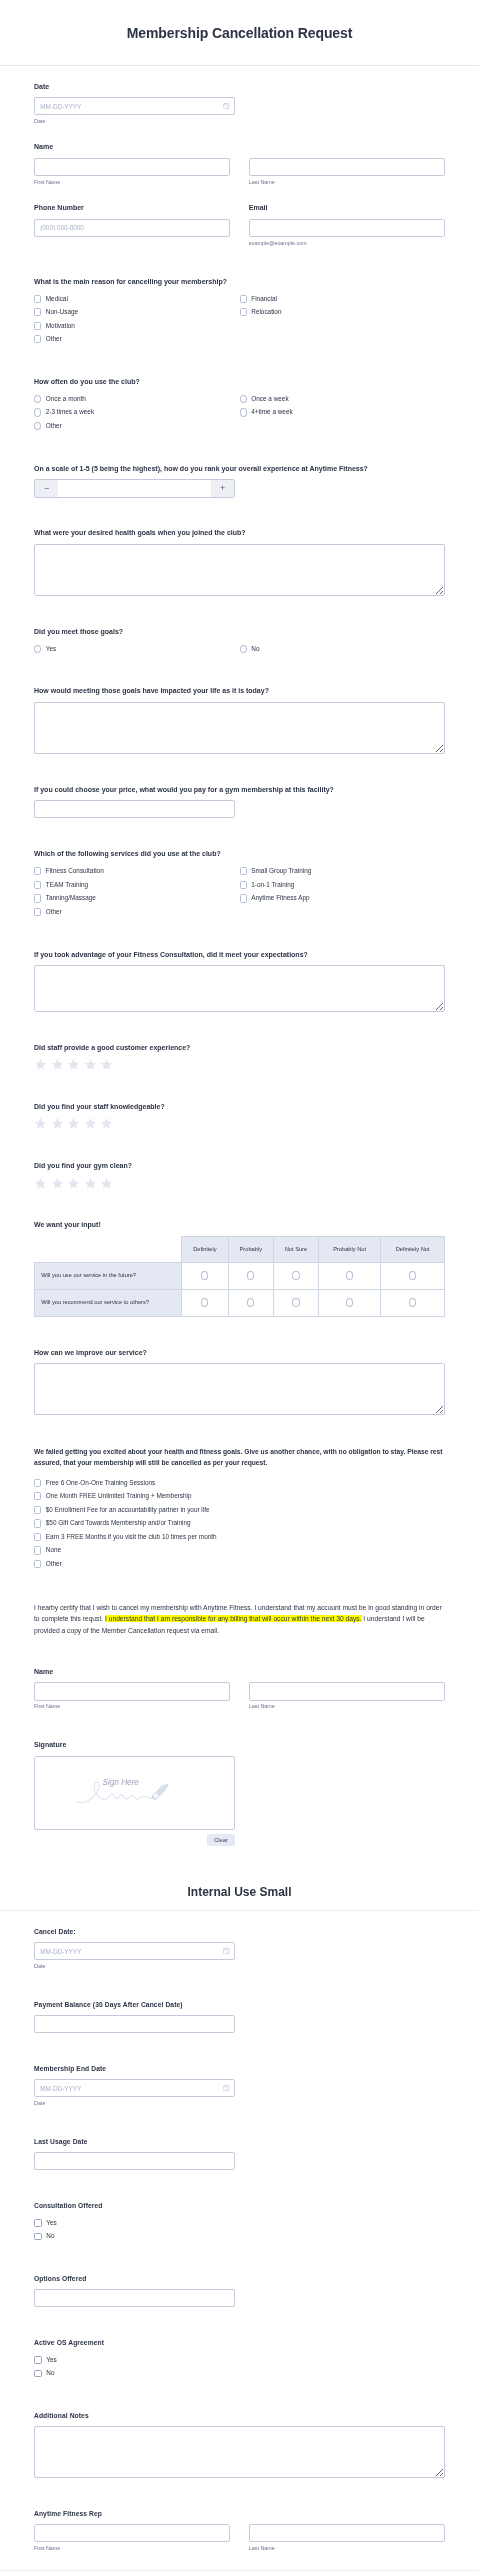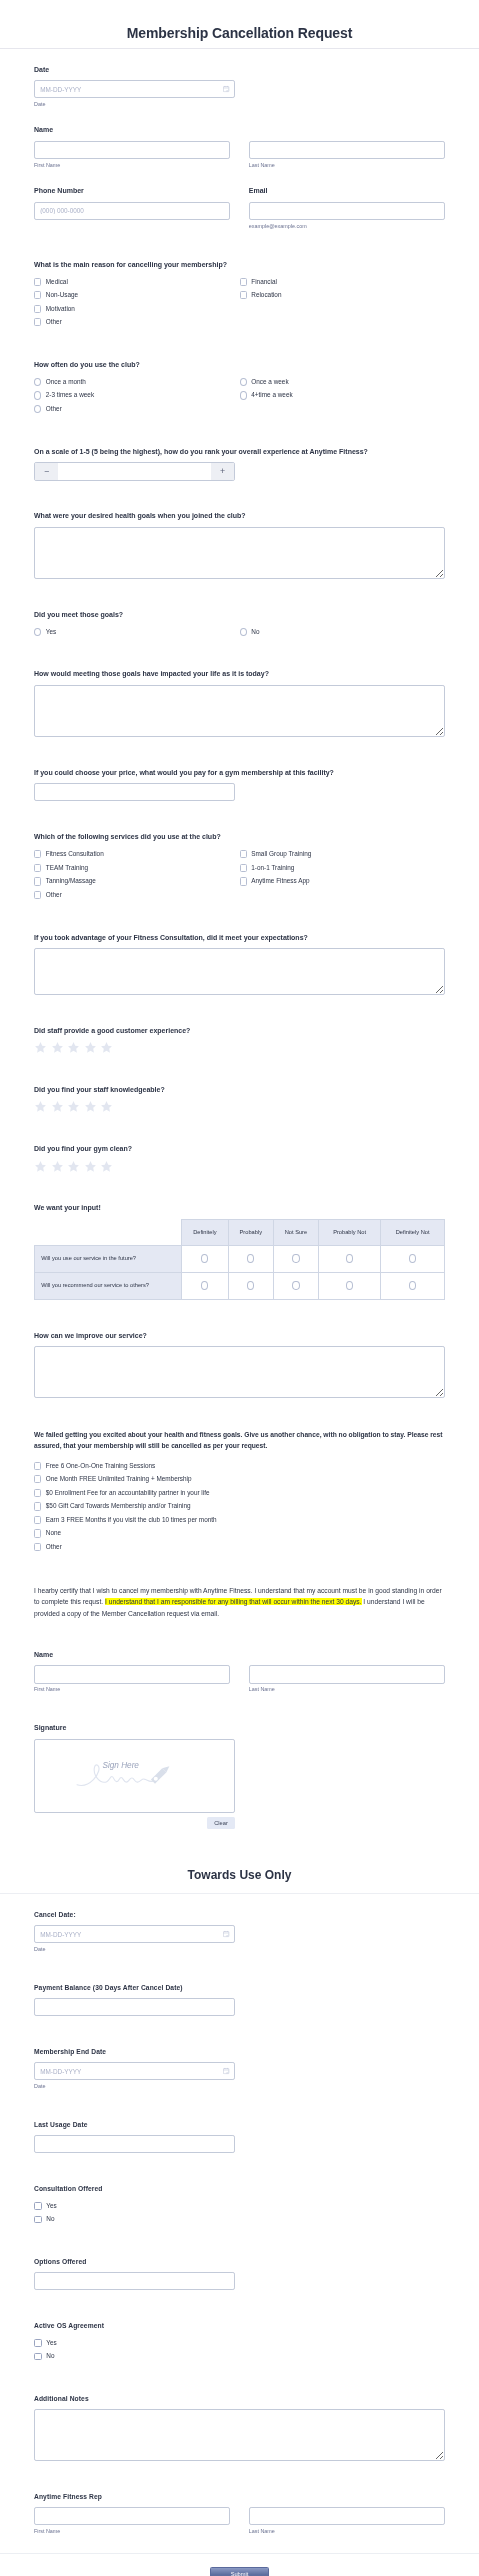--- a/index.html
+++ b/index.html
@@ -11,21 +11,21 @@
 
   .form-card {
     width: 479px;
     background: #ffffff;
     margin: 0 auto;
     padding: 0;
   }
 
   
   .form-header {
-    padding: 25px 34px 7px 34px;
+    padding: 25px 34px 24px 34px;
     border-bottom: 0.5px solid #e6e6ed;
   }
   .form-title {
     font-size: 14px;
     font-weight: bold;
     color: #2c3345;
     text-align: center;
     letter-spacing: -0.1px;
   }
   .section-header {
@@ -677,21 +677,21 @@
         </div>
       </div>
       <div class="clear-btn">
         <span>Clear</span>
       </div>
     </div>
 
   </div>
 
   <div class="section-header">
-    <div class="section-title">Towards Use Only</div>
+    <div class="section-title">Internal Use Small</div>
   </div>
 
   <div class="form-body">
 
     <div class="field">
       <label class="field-label internal">Cancel Date:</label>
       <div class="date-wrap">
         <input class="inp date" type="text" value="" placeholder="MM-DD-YYYY" style="">
         <svg class="cal-icon" viewBox="0 0 16 17">
           <rect x="1" y="2.5" width="13" height="12.5" rx="1.5" fill="none" stroke="#b6bed2" stroke-width="1.2"></rect>

